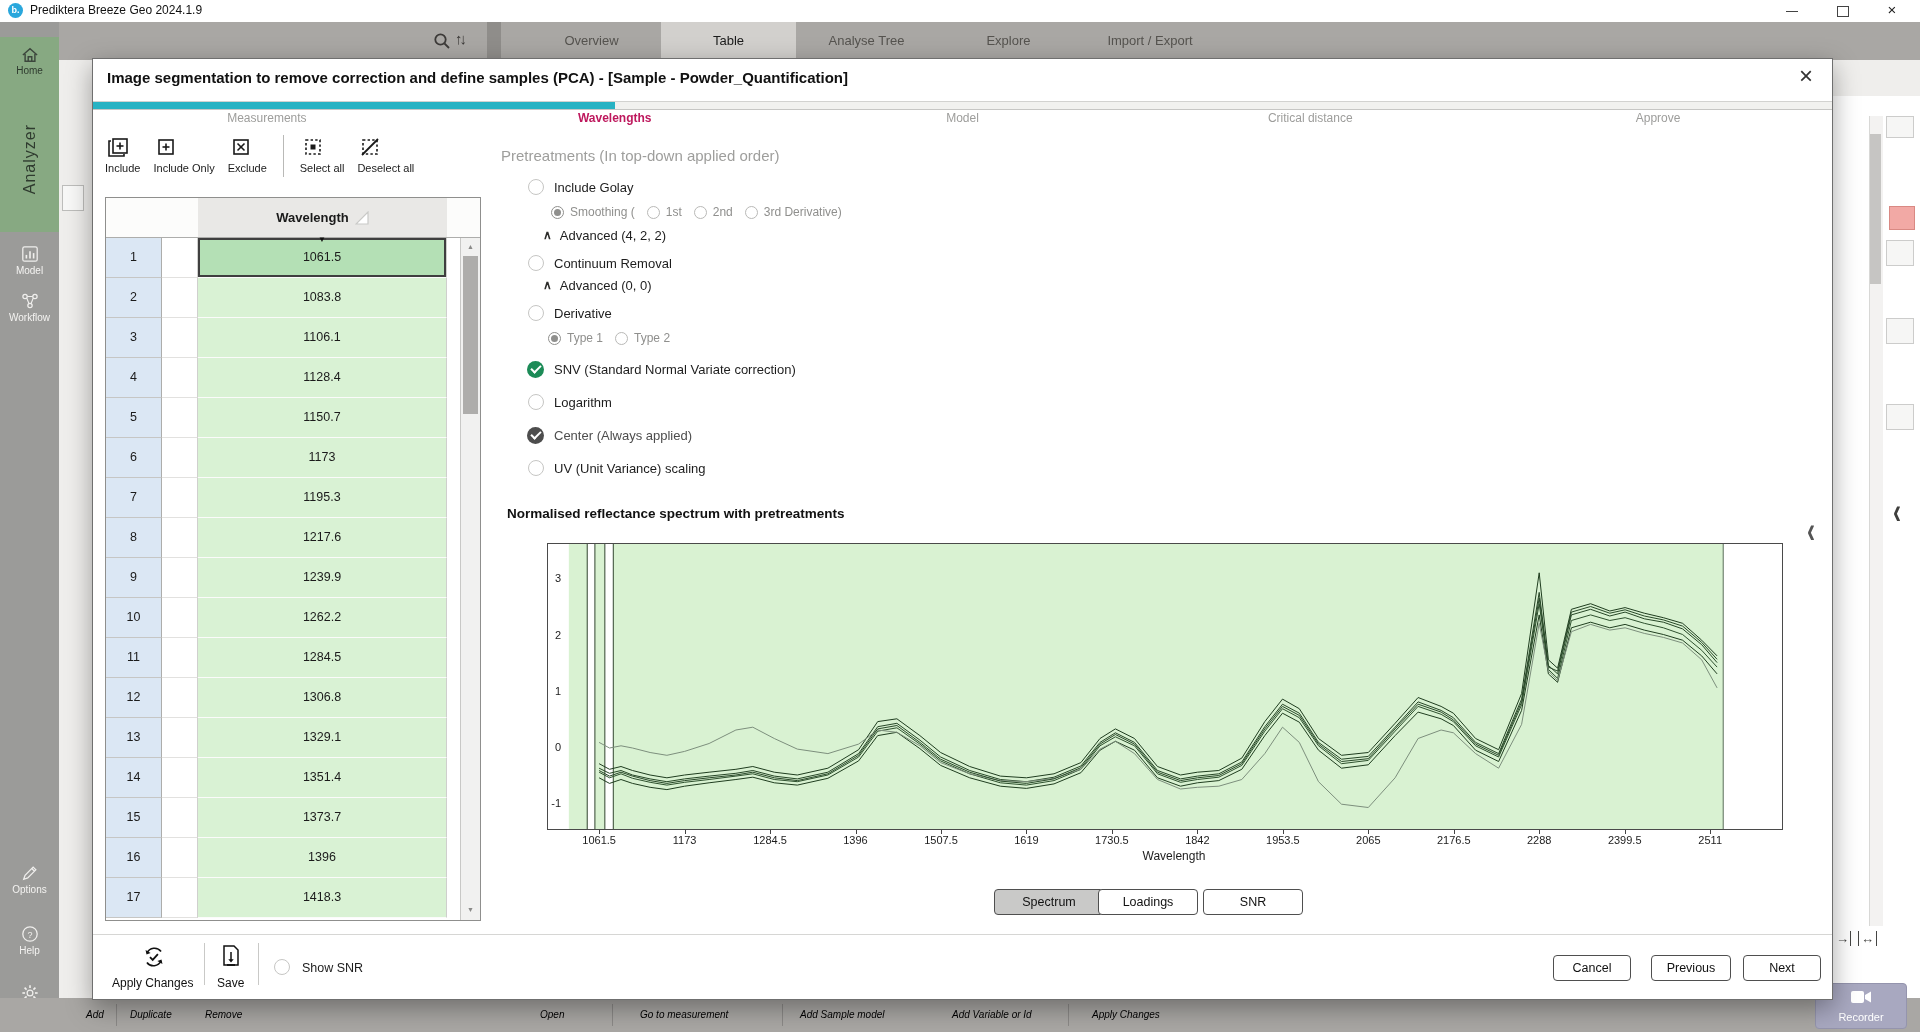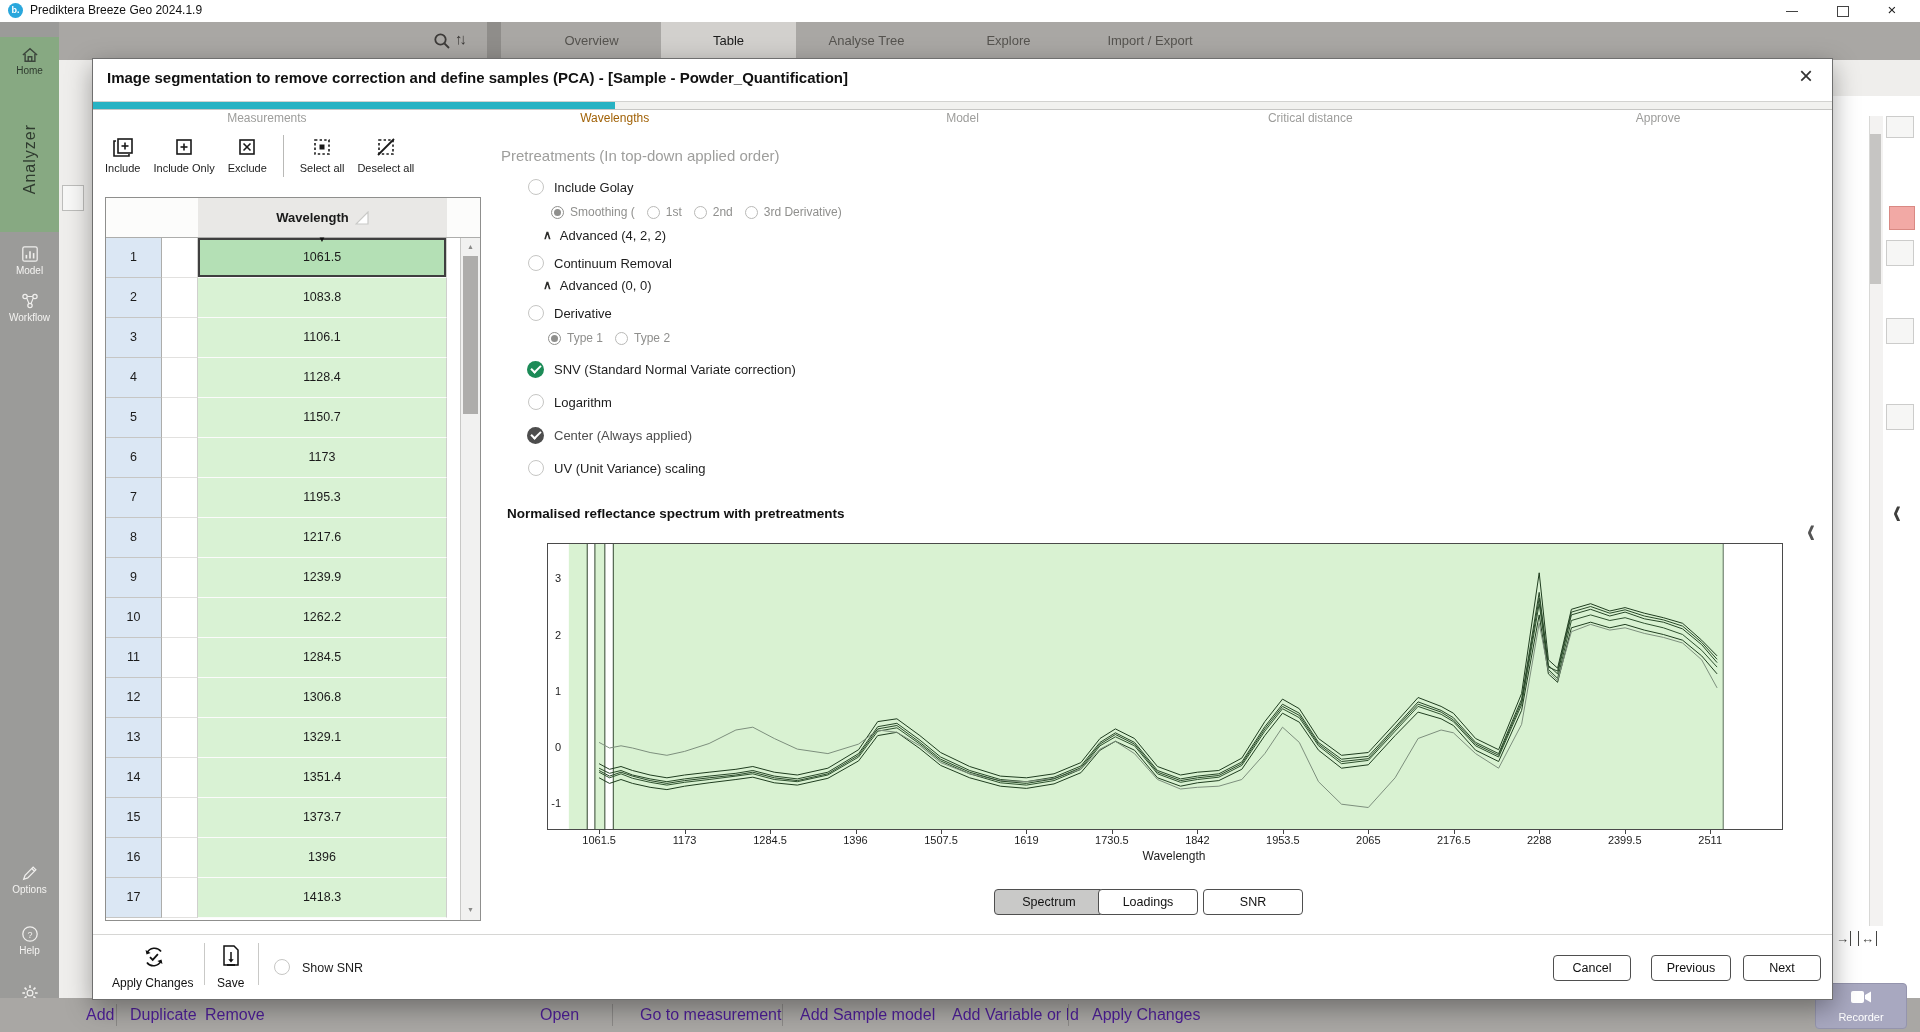--- a/index.html
+++ b/index.html
@@ -21,21 +21,21 @@
   .sorticon{position:absolute;left:455px;top:8px;font-size:15px;color:#3c3a38;letter-spacing:-3px;}
   
   .sidebar{position:absolute;left:0;top:22px;width:59px;height:1010px;background:#9b9b99;}
   .sbitem{position:absolute;left:0;width:59px;display:flex;flex-direction:column;align-items:center;justify-content:center;gap:2px;}
   .sbitem .lbl{font-size:10px;color:#f4f3f1;}
   .sbitem.green{background:#87a982;}
   .sbitem.green .lbl{color:#2f3b2f;}
   .analyzer-txt{writing-mode:vertical-rl;transform:rotate(180deg);font-size:16px;color:#2f3b2f;letter-spacing:1px;}
   
   .bottombar{position:absolute;left:0;top:998px;width:1920px;height:34px;background:#a9a7a4;}
-  .bbitem{position:absolute;top:0;height:34px;line-height:34px;font-size:16px;color:#4c1d95;white-space:nowrap;}
+  .bbitem{position:absolute;top:0;height:34px;line-height:34px;font-size:10px;color:#000000;white-space:nowrap;font-style:italic;}
   .bbsep{position:absolute;top:6px;width:1px;height:22px;background:#8b8987;}
   
   .rb-strip{position:absolute;left:1831px;top:60px;width:89px;height:36px;background:#efeeec;}
   .rb-scrolltrack{position:absolute;left:1869px;top:116px;width:13px;height:810px;background:#f3f2f1;border-left:1px solid #d8d8d6;}
   .rb-thumb{position:absolute;left:1870px;top:134px;width:11px;height:150px;background:#c6c5c3;}
   .rb-cell{position:absolute;left:1886px;width:26px;background:#f6f6f5;border:1px solid #cccccb;}
   .rb-pink{position:absolute;left:1889px;top:206px;width:24px;height:22px;background:#f2a9a5;border:1px solid #d98983;}
   .chevron{font-weight:bold;color:#3f3f3d;font-size:24px;transform:scaleY(1.5);display:inline-block;}
   .rb-ic{position:absolute;top:931px;font-size:13px;color:#454543;}
   .recorder{position:absolute;left:1815px;top:983px;width:90px;height:44px;background:#a8a8c0;border:1px solid #9494ad;border-radius:4px;text-align:center;}
@@ -43,24 +43,24 @@
   .left-bg{position:absolute;left:59px;top:60px;width:33px;height:972px;background:#efeeec;}
   .lb-box{position:absolute;left:3px;top:125px;width:20px;height:24px;background:#f8f8f7;border:1px solid #bdbdbb;}
   
   .dialog{position:absolute;left:92px;top:58px;width:1739px;height:940px;background:#fff;border:1px solid #6f6f6f;box-shadow:0 8px 24px rgba(0,0,0,.35);}
   .dlg-title{position:absolute;left:14px;top:10px;font-size:15px;font-weight:bold;color:#111;}
   .dlg-close{position:absolute;left:1698px;top:2px;width:30px;height:30px;font-size:24px;color:#333;text-align:center;line-height:30px;}
   .progress{position:absolute;left:0;top:42px;width:1739px;height:7px;background:#f1f1ef;border-top:1px solid #d2d2d0;border-bottom:1px solid #c6c6c4;}
   .progress .fill{position:absolute;left:0;top:0;height:7px;background:#27b2c3;}
   .steps{position:absolute;left:0;top:52px;width:1739px;height:18px;display:flex;}
   .step{flex:1;text-align:center;font-size:12px;color:#9d9d9b;}
-  .step.active{color:#a16207;font-weight:normal;}
+  .step.active{color:#be185d;font-weight:bold;}
   
   .dtoolbar{position:absolute;left:12px;top:76px;height:48px;display:flex;align-items:flex-start;gap:13px;}
-  .tbtn{display:flex;flex-direction:column;align-items:center;gap:1px;}
+  .tbtn{display:flex;flex-direction:column;gap:1px;}
   .tbtn .lbl{font-size:11px;color:#1b1b1b;white-space:nowrap;}
   .tsep{width:1px;height:42px;background:#b9b9b7;margin:0 3px;}
   
   .wtable{position:absolute;left:12px;top:138px;width:374px;height:722px;border:1px solid #8f8f8d;background:#fff;overflow:hidden;}
   .thead{position:absolute;left:0;top:0;width:374px;height:40px;}
   .th1{position:absolute;left:0;top:0;width:92px;height:39px;background:#fcfcfb;border-bottom:1px solid #adadab;border-right:1px solid #d5d5d3;}
   .th2{position:absolute;left:92px;top:0;width:249px;height:39px;background:#e9e8e6;border-bottom:1px solid #adadab;border-right:1px solid #d5d5d3;display:flex;align-items:center;justify-content:center;gap:6px;font-size:13px;font-weight:bold;color:#1a1a1a;}
   .th3{position:absolute;left:341px;top:0;width:33px;height:39px;background:#fcfcfb;border-bottom:1px solid #adadab;}
   .trows{position:absolute;left:0;top:40px;width:354px;}
   .trow{position:absolute;left:0;width:354px;height:40px;}

